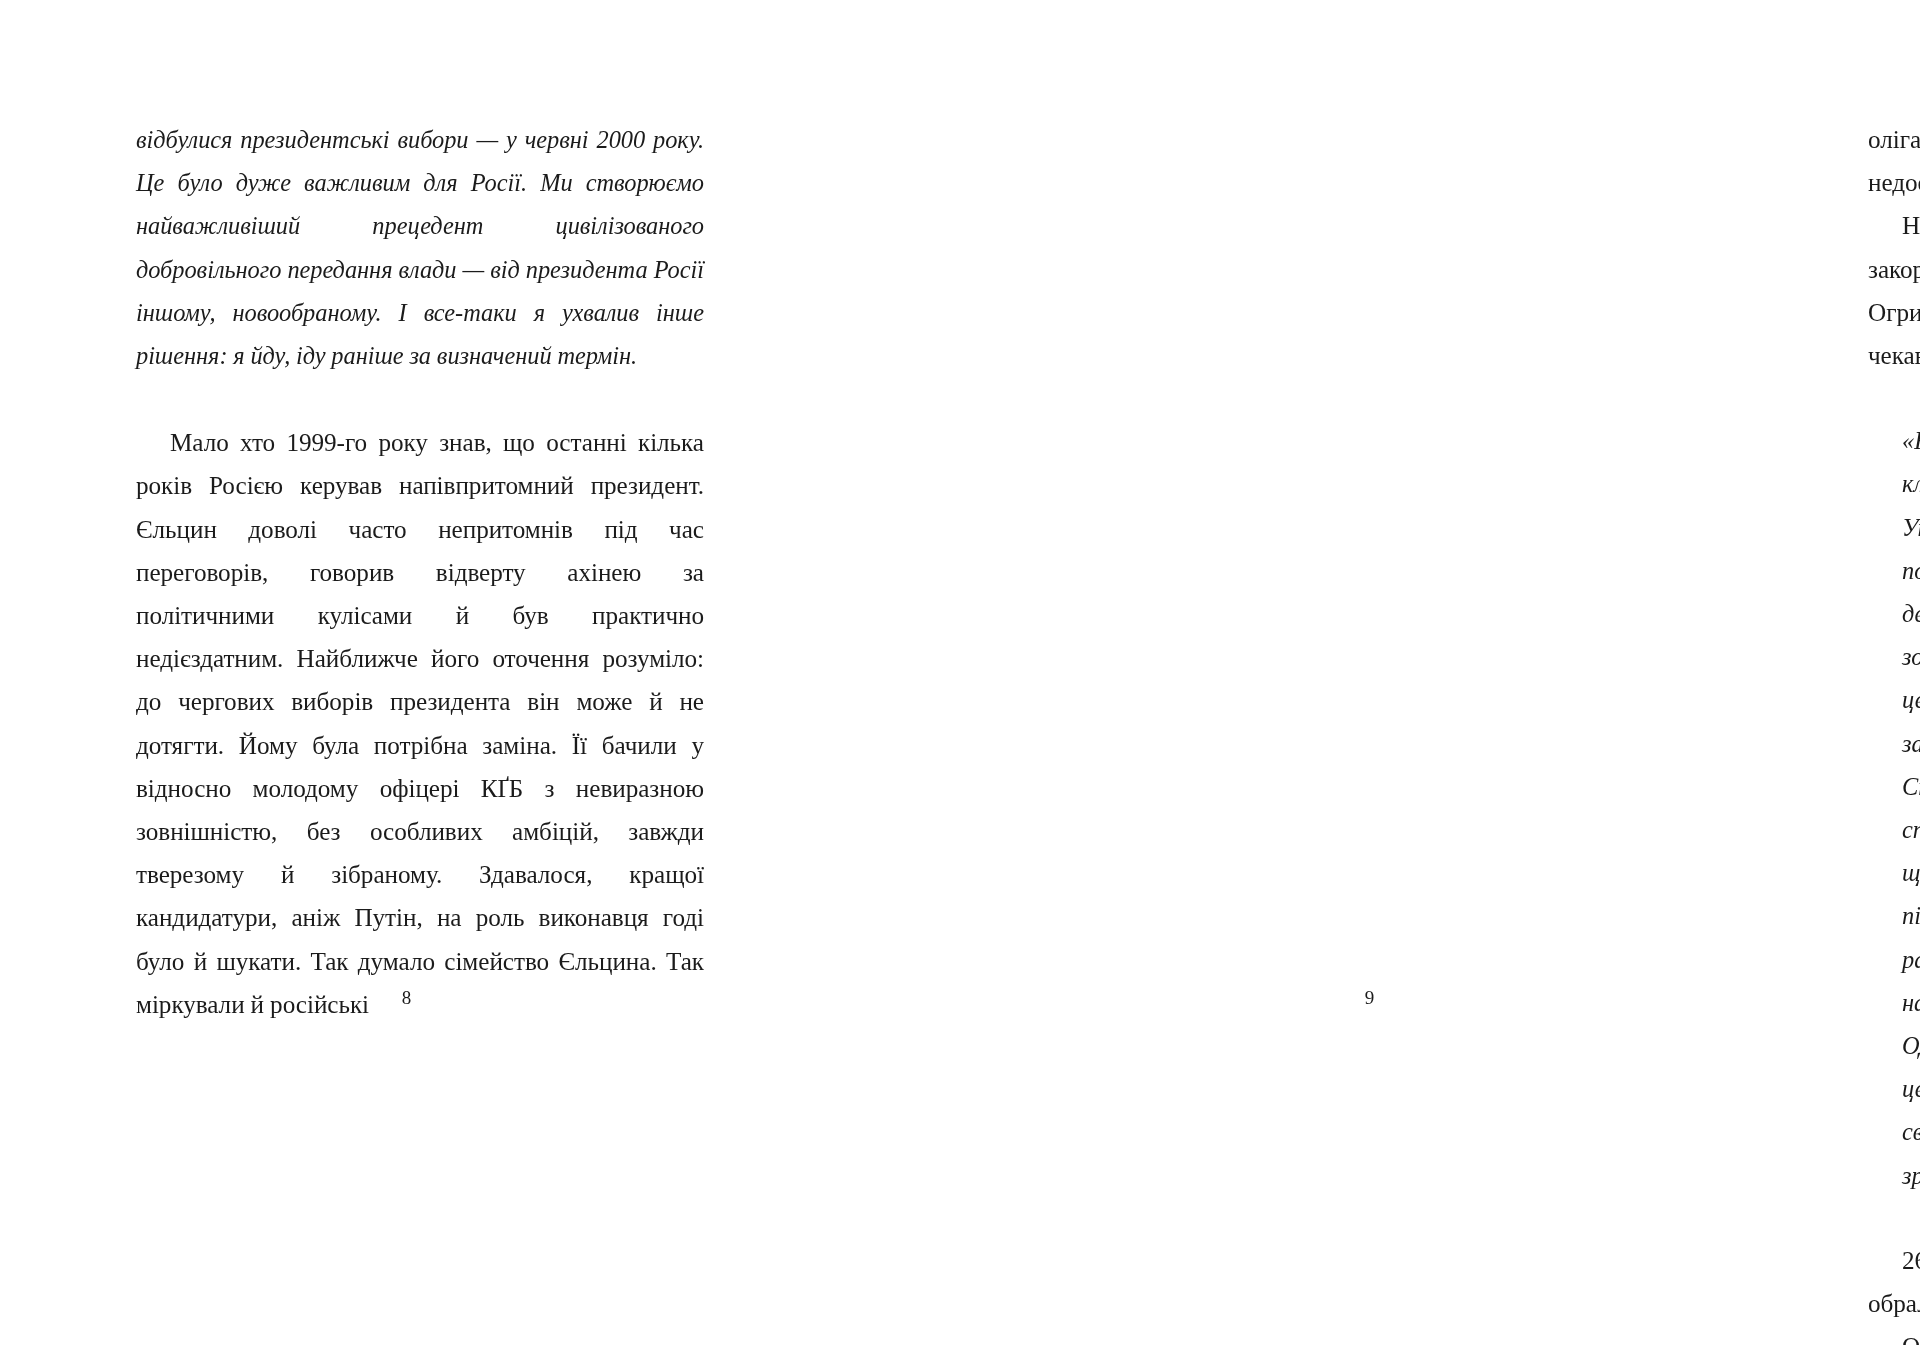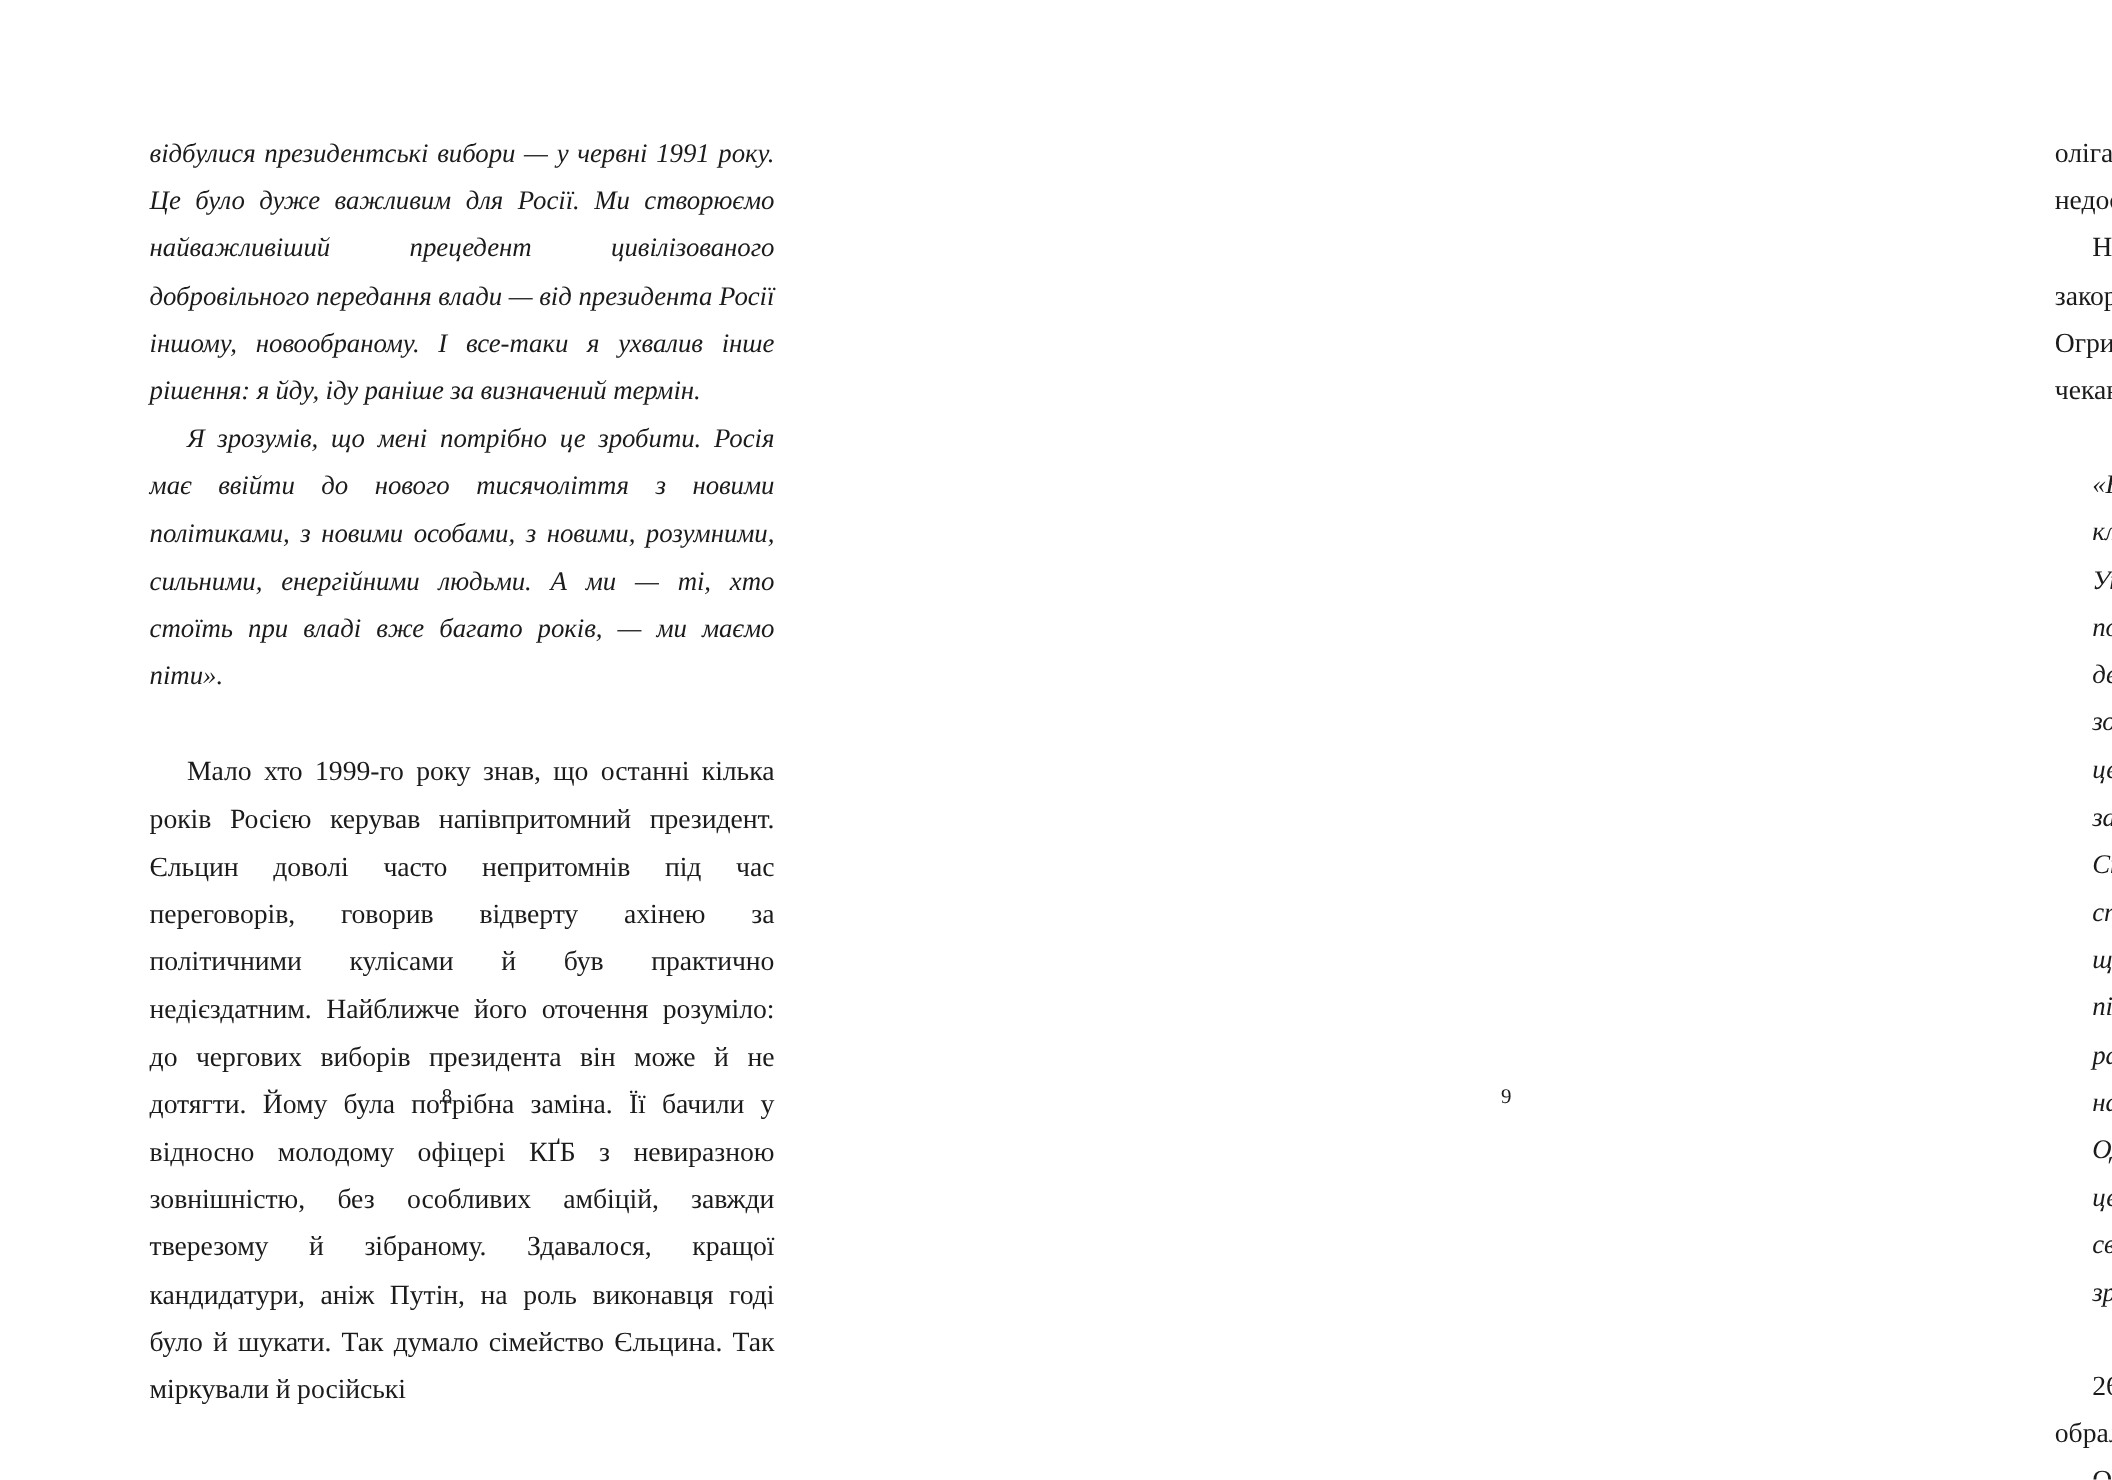--- a/index.html
+++ b/index.html
@@ -101,22 +101,21 @@
 </style>
 </head>
 <body>
 
 <div class="spread">
 
   <div class="page page-left">
     <div class="page-body">
 
       <div class="excerpt-top">
-        <p class="noindent">відбулися президентські вибори — у червні 1991 року. Це було дуже важливим для Росії. Ми створюємо найважливіший прецедент цивілізованого добровільного передання влади — від президента Росії іншому, новообраному. І все-таки я ухвалив інше рішення: я йду, іду раніше за визначений термін.</p>
-        <p class="indent">Я зрозумів, що мені потрібно це зробити. Росія має ввійти до нового тисячоліття з новими політиками, з новими особами, з новими, розумними, сильними, енергійними людьми. А ми — ті, хто стоїть при владі вже багато років, — ми маємо піти».</p>
+        <p class="noindent">відбулися президентські вибори — у червні 2000 року. Це було дуже важливим для Росії. Ми створюємо найважливіший прецедент цивілізованого добровільного передання влади — від президента Росії іншому, новообраному. І все-таки я ухвалив інше рішення: я йду, іду раніше за визначений термін.</p>
       </div>
 
       <div class="gap-lg"></div>
 
 
       <p class="indent">Мало хто 1999-го року знав, що останні кілька років Росією керував напівпритомний президент. Єльцин доволі часто непритомнів під час переговорів, говорив відверту ахінею за політичними кулісами й був практично недієздатним. Найближче його оточення розуміло: до чергових виборів президента він може й не дотягти. Йому була потрібна заміна. Її бачили у відносно молодому офіцері КҐБ з невиразною зовнішністю, без особливих амбіцій, завжди тверезому й зібраному. Здавалося, кращої кандидатури, аніж Путін, на роль виконавця годі було й шукати. Так думало сімейство Єльцина. Так міркували й російські</p>
 
     </div>
 
     <div class="folio">

